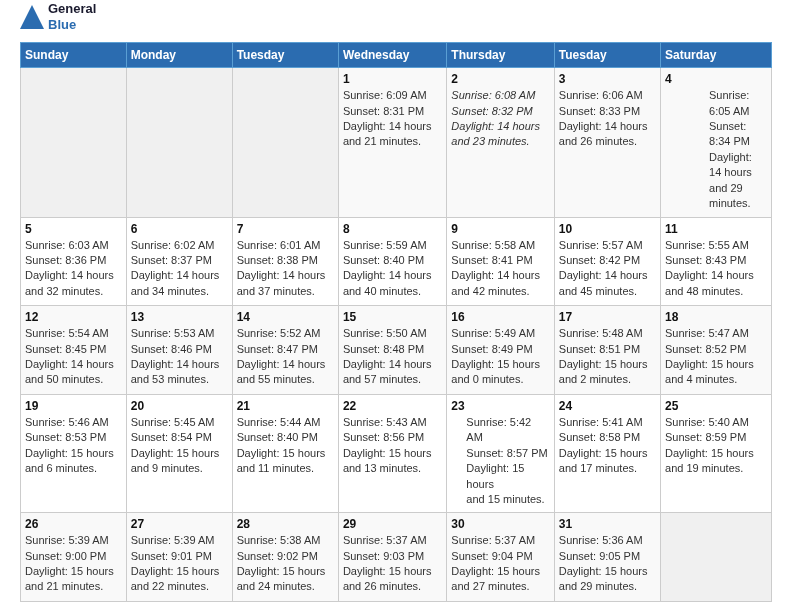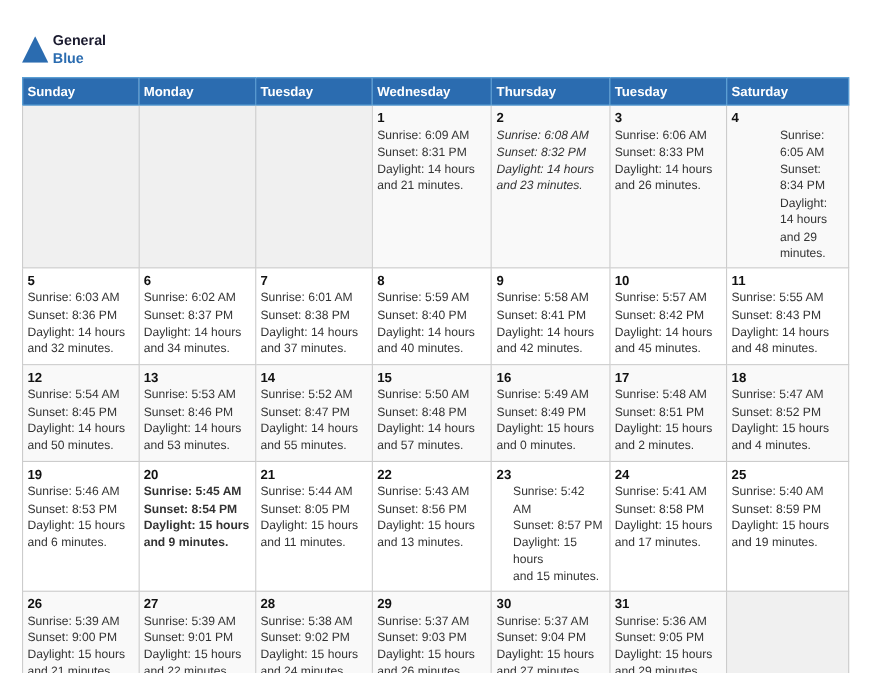--- a/index.html
+++ b/index.html
@@ -6,21 +6,21 @@
     body {
       font-family: Arial, sans-serif;
       background: #fff;
       width: 792px;
       height: 612px;
       overflow: hidden;
     }
     .page {
       width: 792px;
       height: 612px;
-      padding: 29px 20px 10px 20px;
+      padding: 1px 20px 10px 20px;
       display: flex;
       flex-direction: column;
     }
     .header {
       display: flex;
       justify-content: space-between;
       align-items: flex-start;
       margin-bottom: 10px;
     }
     .logo {
@@ -258,29 +258,29 @@
         <tr>
           <td>
             <span class="day-number">19</span>
             <div class="day-info" style="white-space: pre-line;">Sunrise: 5:46 AM
 Sunset: 8:53 PM
 Daylight: 15 hours
 and 6 minutes.</div>
           </td>
           <td>
             <span class="day-number">20</span>
-            <div class="day-info" style="white-space: pre-line; font-weight: bold;">Sunrise: 5:45 AM
+            <div class="day-info" style="white-space: pre-line;">Sunrise: 5:45 AM
 Sunset: 8:54 PM
 Daylight: 15 hours
 and 9 minutes.</div>
           </td>
           <td>
             <span class="day-number">21</span>
             <div class="day-info" style="white-space: pre-line;">Sunrise: 5:44 AM
-Sunset: 8:05 PM
+Sunset: 8:40 PM
 Daylight: 15 hours
 and 11 minutes.</div>
           </td>
           <td>
             <span class="day-number">22</span>
             <div class="day-info" style="white-space: pre-line;">Sunrise: 5:43 AM
 Sunset: 8:56 PM
 Daylight: 15 hours
 and 13 minutes.</div>
           </td>

